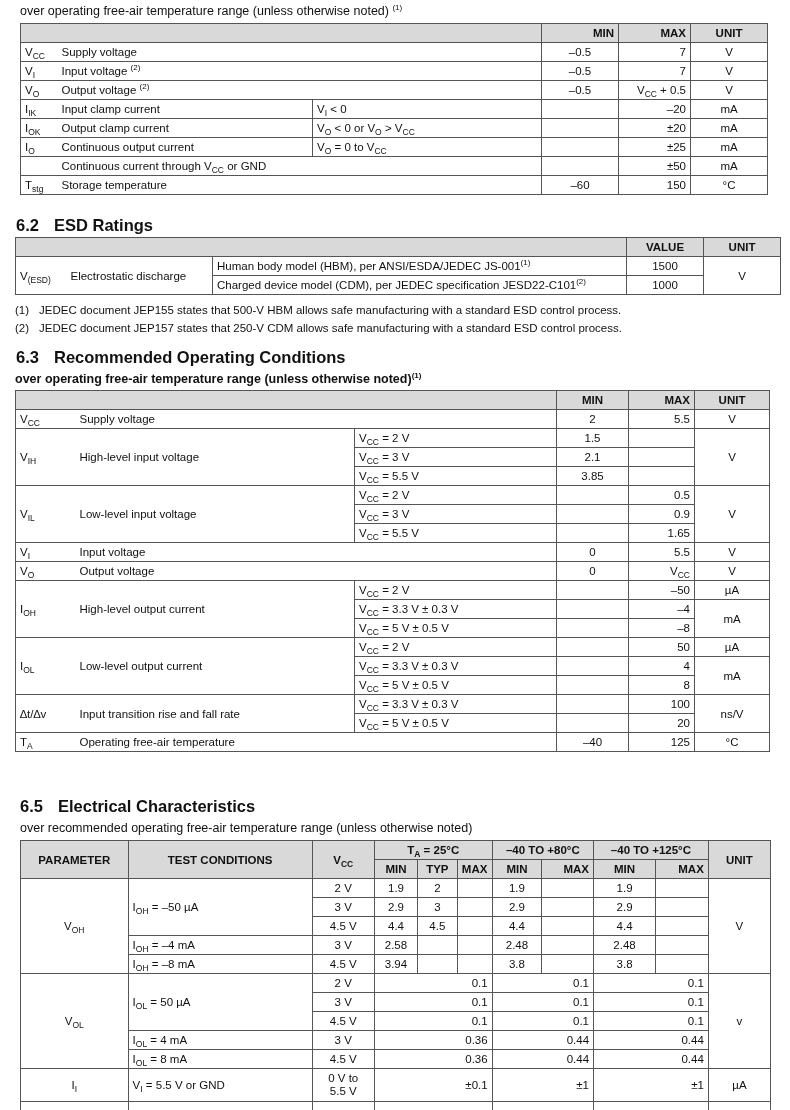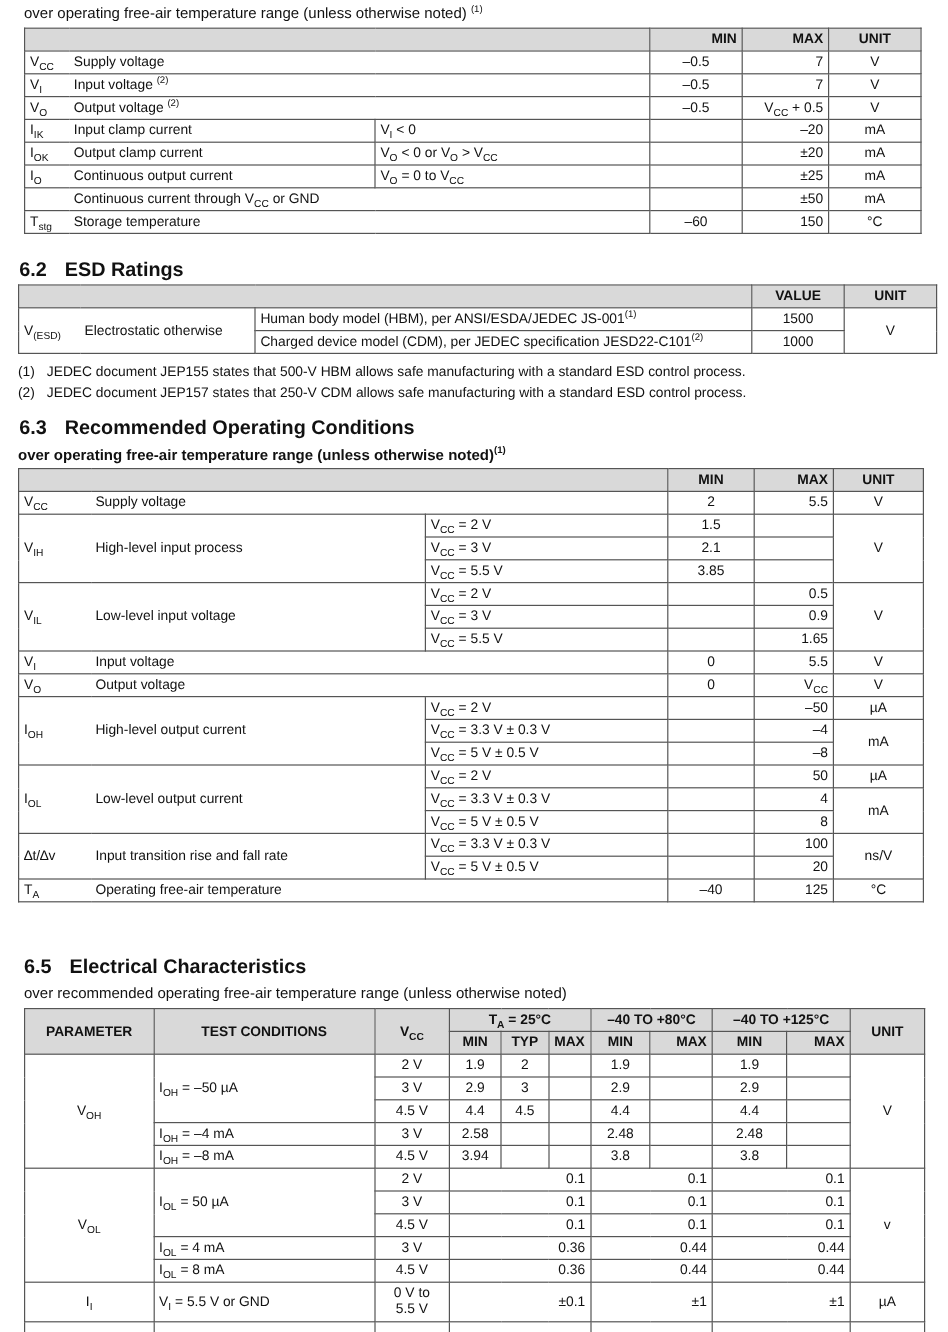--- a/index.html
+++ b/index.html
@@ -114,21 +114,21 @@
       <col style="width:77px">
     </colgroup>
   <tbody>
       <tr>
     <th colspan="3"></th>
     <th class="c">VALUE</th>
     <th class="c">UNIT</th>
   </tr>
   <tr>
     <td rowspan="2" class="nb-r"><span>V</span><sub>(ESD)</sub></td>
-    <td rowspan="2" class="nb-l">Electrostatic otherwise</td>
+    <td rowspan="2" class="nb-l">Electrostatic discharge</td>
     <td><span>Human body model (HBM), per ANSI/ESDA/JEDEC JS-001</span><sup>(1)</sup></td>
     <td class="c">1500</td>
     <td rowspan="2" class="c">V</td>
   </tr>
   <tr>
     <td><span>Charged device model (CDM), per JEDEC specification JESD22-C101</span><sup>(2)</sup></td>
     <td class="c">1000</td>
   </tr>
 </tbody>
   </table>
@@ -157,21 +157,21 @@
   </tr>
   <tr>
     <td class="nb-r">V<sub>CC</sub></td>
         <td colspan="2" class="nb-l">Supply voltage</td>
     <td class="c">2</td>
         <td class="r">5.5</td>
         <td class="c">V</td>
   </tr>
   <tr>
     <td rowspan="3" class="nb-r">V<sub>IH</sub></td>
-        <td rowspan="3" class="nb-l">High-level input process</td>
+        <td rowspan="3" class="nb-l">High-level input voltage</td>
     <td>V<sub>CC</sub> <span>= 2 V</span></td>
     <td class="c">1.5</td>
         <td></td>
         <td rowspan="3" class="c">V</td>
   </tr>
   <tr>
         <td>V<sub>CC</sub> <span>= 3 V</span></td>
         <td class="c">2.1</td>
         <td></td>
       </tr>

